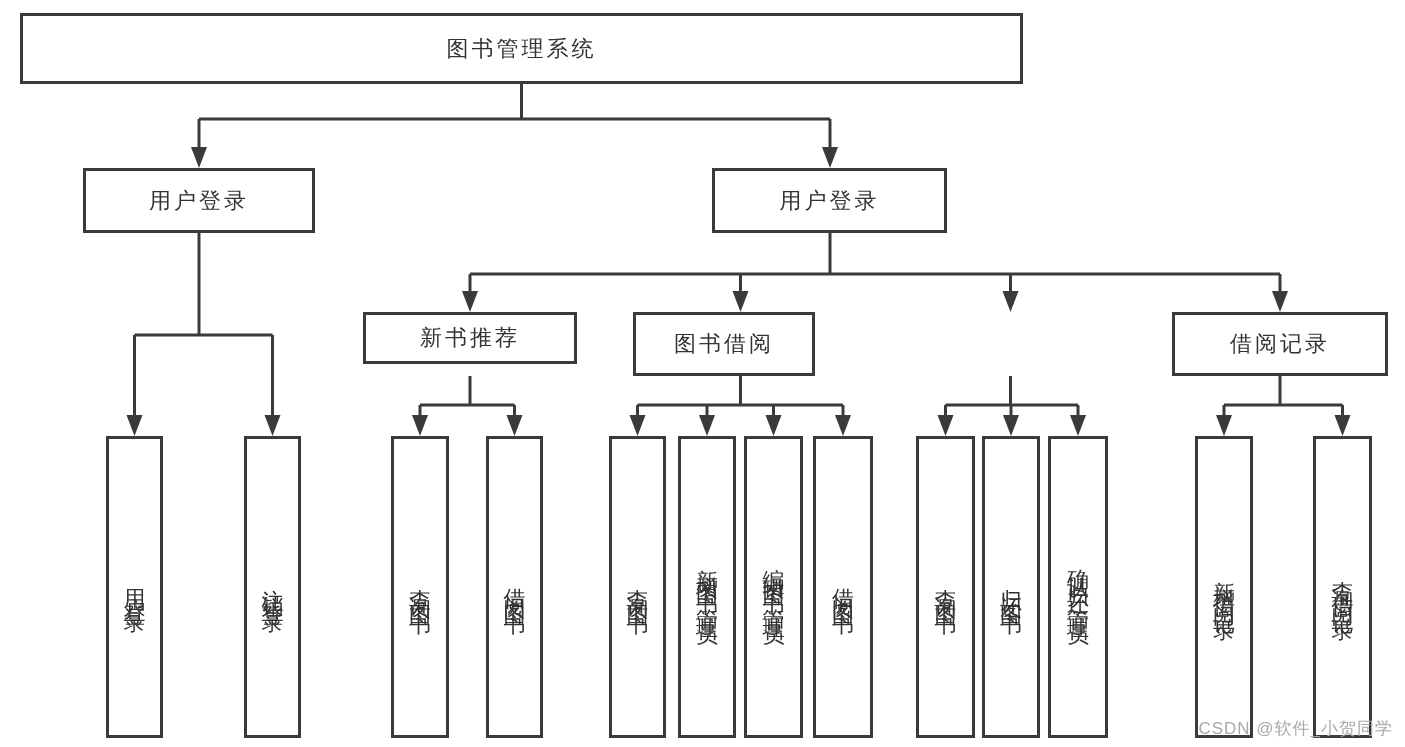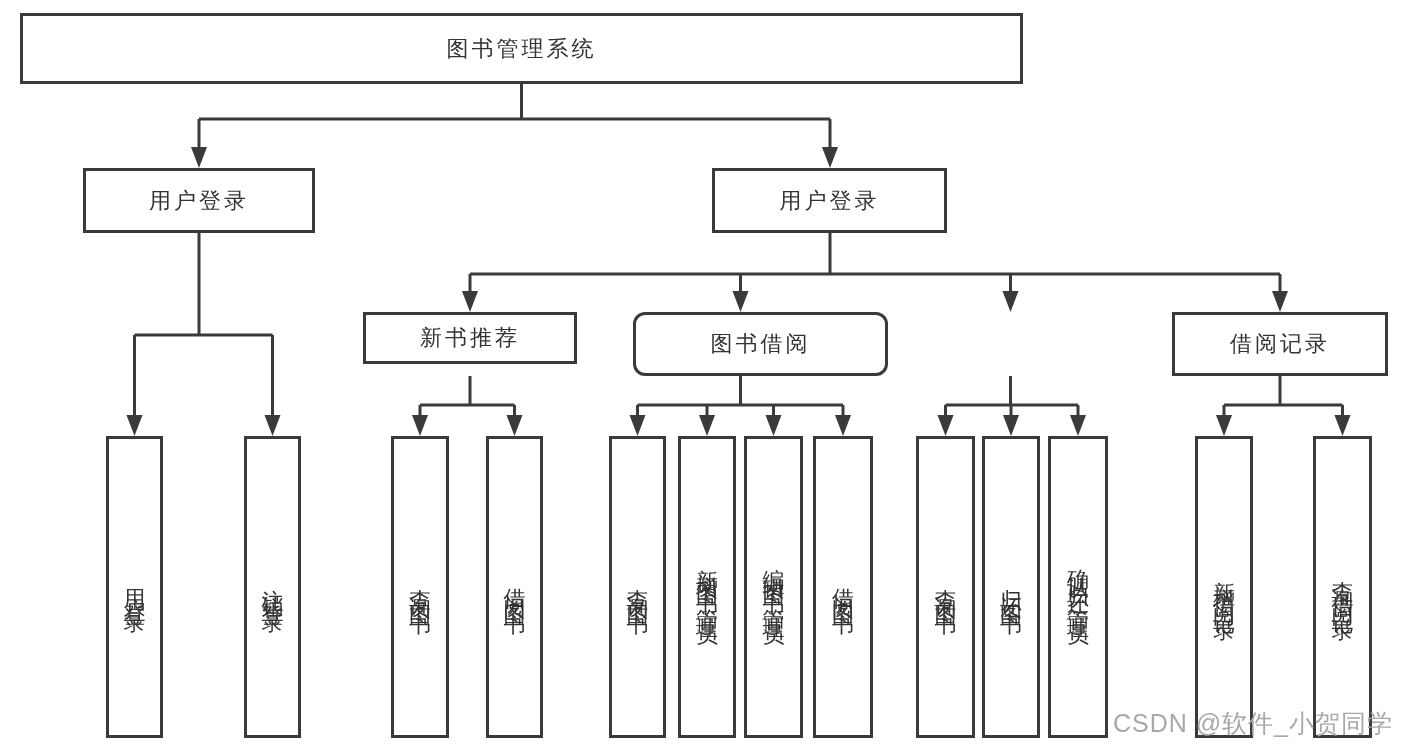--- a/index.html
+++ b/index.html
@@ -43,21 +43,21 @@
   }
   .vbox .lbl {
     writing-mode: vertical-rl;
     letter-spacing: 8px;
     white-space: normal;
     line-height: 1;
   }
   .watermark {
     position: absolute;
     right: 12px; bottom: 7px;
-    font-size: 25px;
+    font-size: 17px;
     color: var(--watermark);
     letter-spacing: 1px;
   }
 </style>
 </head>
 <body>
 
 <div class="diagram">
 
   <svg class="connectors" viewBox="0 0 1405 747" xmlns="http://www.w3.org/2000/svg">
@@ -138,21 +138,21 @@
   <div class="box" style="left:83px; top:168px; width:232px; height:65px;">
     <span class="lbl">用户登录</span>
   </div>
   <div class="box" style="left:712px; top:168px; width:235px; height:65px;">
     <span class="lbl">用户登录</span>
   </div>
 
   <div class="box" style="left:363px; top:312px; width:214px; height:52px;">
     <span class="lbl">新书推荐</span>
   </div>
-  <div class="box" style="left:633px; top:312px; width:255px; height:64px;border-radius:12px;">
+  <div class="box" style="left:633px; top:312px; width:182px; height:64px;">
     <span class="lbl">图书借阅</span>
   </div>
   <div class="box" style="left:1172px; top:312px; width:216px; height:64px;">
     <span class="lbl">借阅记录</span>
   </div>
 
   <div class="box vbox" style="left:106px; top:436px; width:57px; height:302px;">
     <span class="lbl">用户登录</span>
   </div>
   <div class="box vbox" style="left:244px; top:436px; width:57px; height:302px;">

